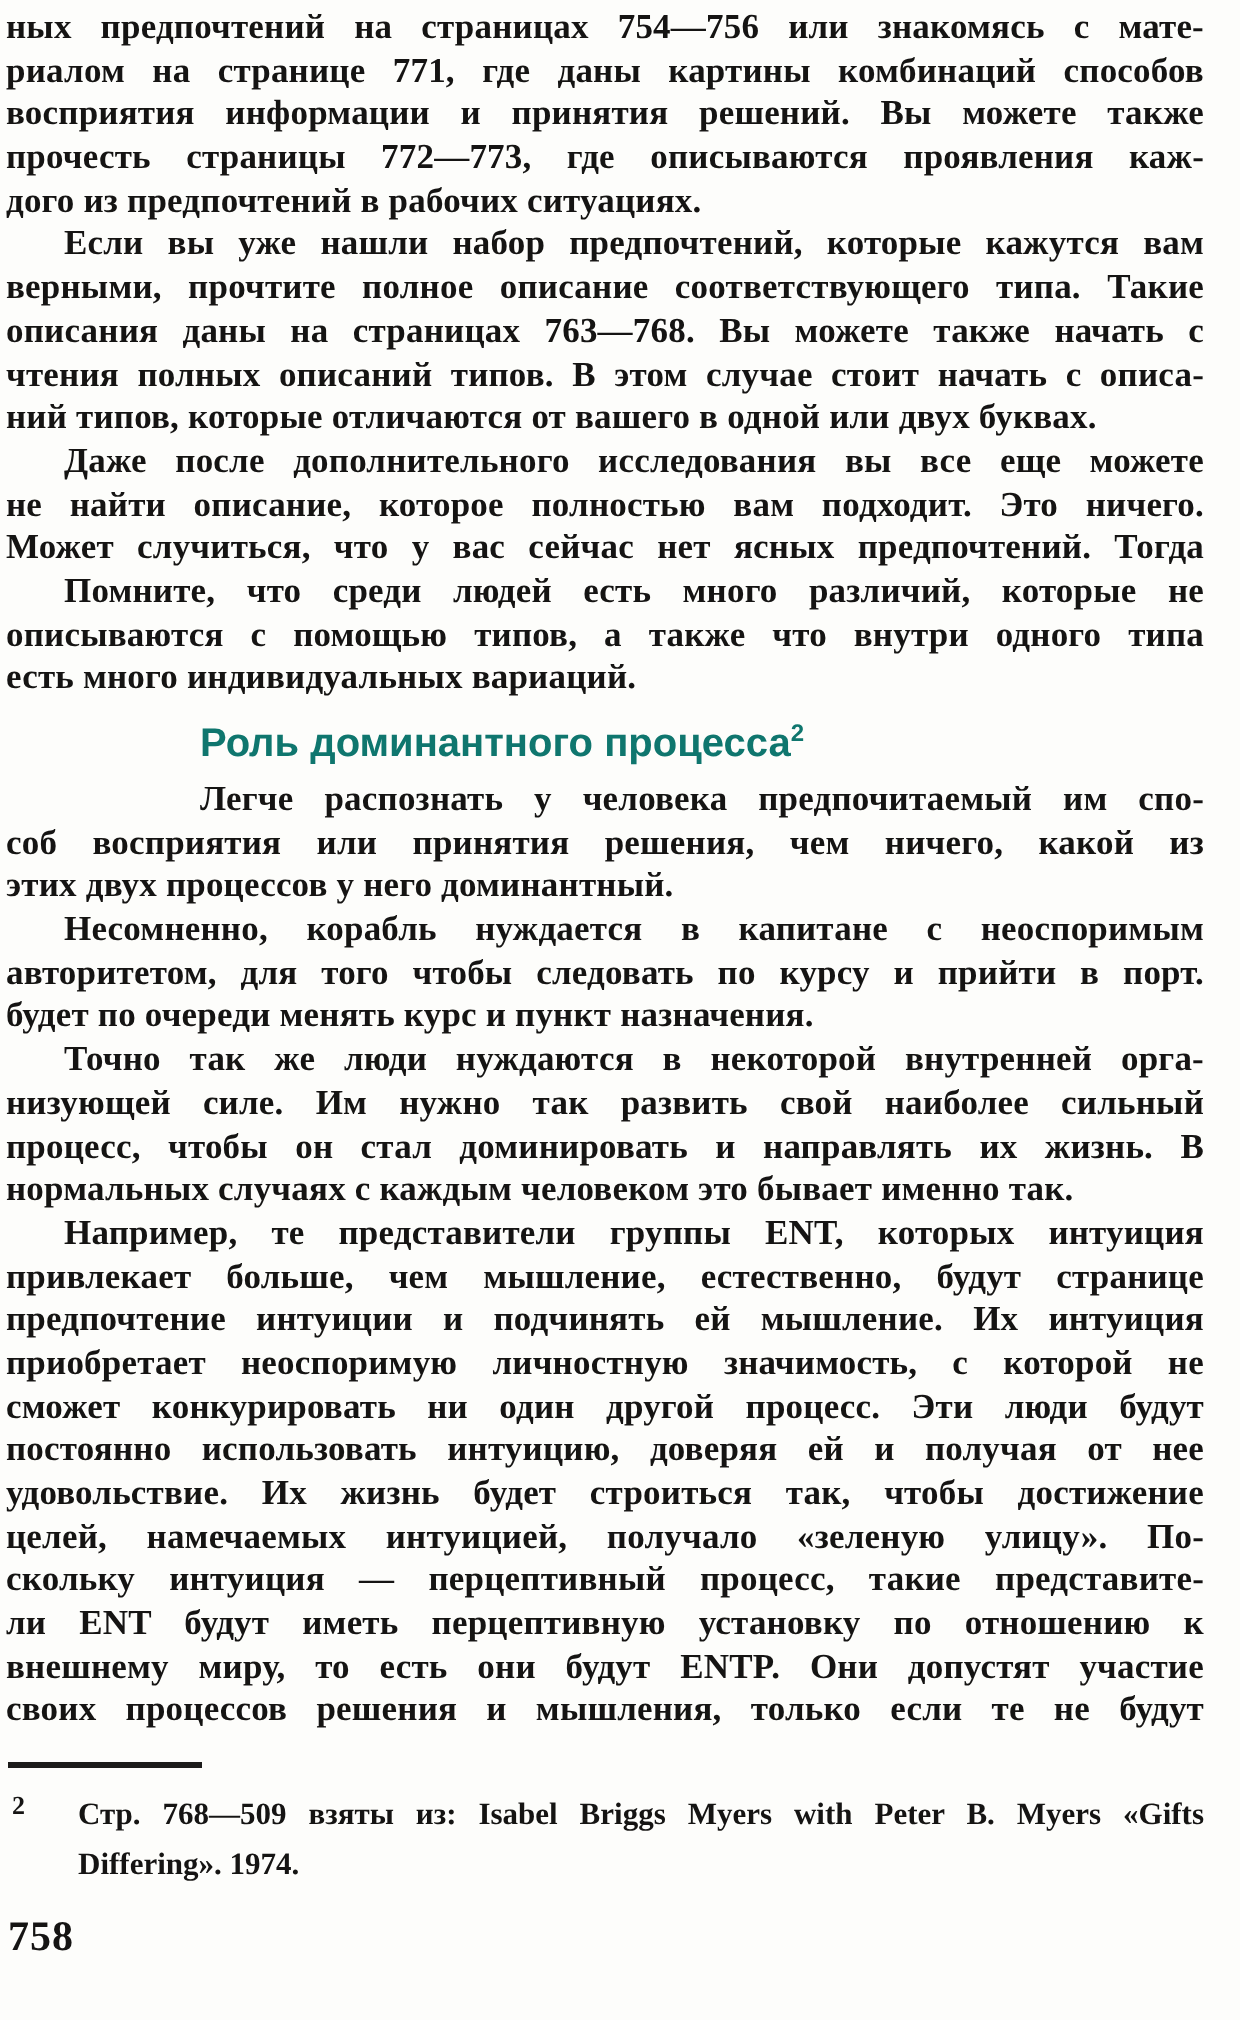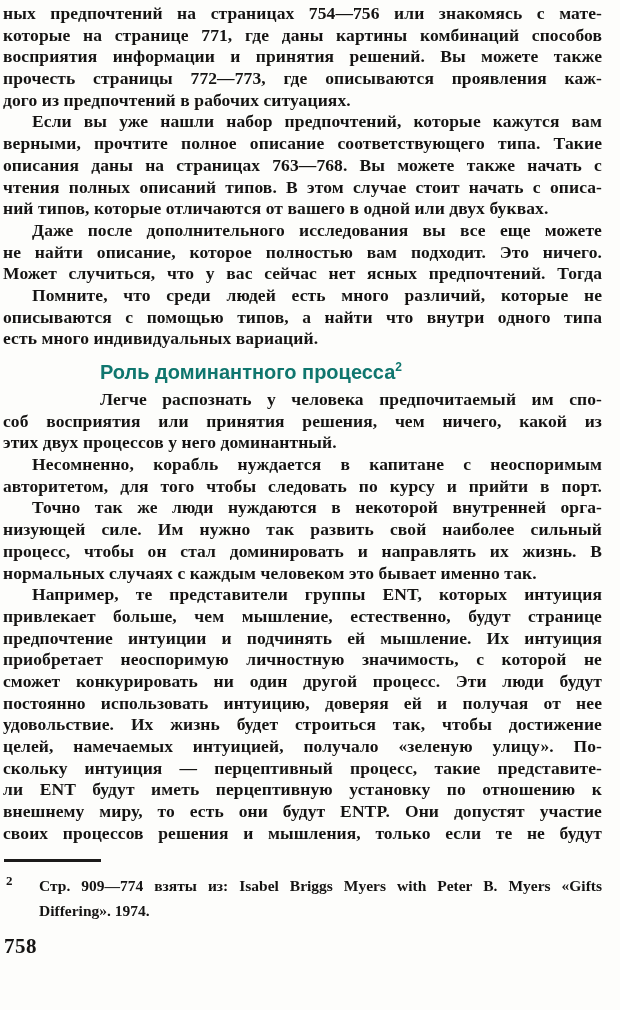--- a/index.html
+++ b/index.html
@@ -90,55 +90,56 @@
   }
 </style>
 </head>
 <body>
 
 <div class="page">
 
   <div id="paras-top">
       <div class="para">
         <div class="line none first">ных предпочтений на страницах 754—756 или знакомясь с мате-</div>
-        <div class="line none">которые на странице 771, где даны картины комбинаций способов</div>
+        <div class="line none">риалом на странице 771, где даны картины комбинаций способов</div>
         <div class="line none">восприятия информации и принятия решений. Вы можете также</div>
         <div class="line none">прочесть страницы 772—773, где описываются проявления каж-</div>
         <div class="line none last">дого из предпочтений в рабочих ситуациях.</div>
       </div>
       <div class="para">
         <div class="line normal first">Если вы уже нашли набор предпочтений, которые кажутся вам</div>
         <div class="line normal">верными, прочтите полное описание соответствующего типа. Такие</div>
         <div class="line normal">описания даны на страницах 763—768. Вы можете также начать с</div>
         <div class="line normal">чтения полных описаний типов. В этом случае стоит начать с описа-</div>
         <div class="line normal last">ний типов, которые отличаются от вашего в одной или двух буквах.</div>
       </div>
       <div class="para">
         <div class="line normal first">Даже после дополнительного исследования вы все еще можете</div>
         <div class="line normal">не найти описание, которое полностью вам подходит. Это ничего.</div>
         <div class="line normal">Может случиться, что у вас сейчас нет ясных предпочтений. Тогда</div>
       </div>
       <div class="para">
         <div class="line normal first">Помните, что среди людей есть много различий, которые не</div>
-        <div class="line normal">описываются с помощью типов, а найти что внутри одного типа</div>
+        <div class="line normal">описываются с помощью типов, а также что внутри одного типа</div>
         <div class="line normal last">есть много индивидуальных вариаций.</div>
       </div>
     </div>
 
   <h2 class="section-heading"><span>Роль доминантного процесса</span><sup>2</sup></h2>
 
   <div id="paras-bottom">
       <div class="para">
         <div class="line big first">Легче распознать у человека предпочитаемый им спо-</div>
         <div class="line big">соб восприятия или принятия решения, чем ничего, какой из</div>
         <div class="line big last">этих двух процессов у него доминантный.</div>
       </div>
       <div class="para">
         <div class="line normal first">Несомненно, корабль нуждается в капитане с неоспоримым</div>
         <div class="line normal">авторитетом, для того чтобы следовать по курсу и прийти в порт.</div>
+        <div class="line normal last">будет по очереди менять курс и пункт назначения.</div>
       </div>
       <div class="para">
         <div class="line normal first">Точно так же люди нуждаются в некоторой внутренней орга-</div>
         <div class="line normal">низующей силе. Им нужно так развить свой наиболее сильный</div>
         <div class="line normal">процесс, чтобы он стал доминировать и направлять их жизнь. В</div>
         <div class="line normal last">нормальных случаях с каждым человеком это бывает именно так.</div>
       </div>
       <div class="para">
         <div class="line normal first">Например, те представители группы ENT, которых интуиция</div>
         <div class="line normal">привлекает больше, чем мышление, естественно, будут странице</div>
@@ -153,20 +154,20 @@
         <div class="line normal">внешнему миру, то есть они будут ENTP. Они допустят участие</div>
         <div class="line normal last fulljust">своих процессов решения и мышления, только если те не будут</div>
       </div>
     </div>
 
   <div class="footnote-divider"></div>
 
   <div class="footnote">
     <span class="fn-marker">2</span>
     <div class="fn-text" id="fn-text">
-        <div class="fn-line">Стр. 909—774 взяты из: Isabel Briggs Myers with Peter B. Myers «Gifts</div>
+        <div class="fn-line">Стр. 768—509 взяты из: Isabel Briggs Myers with Peter B. Myers «Gifts</div>
         <div class="fn-line last">Differing». 1974.</div>
       </div>
   </div>
 
   <div class="page-number">758</div>
 
 </div>
 
 </body></html>

